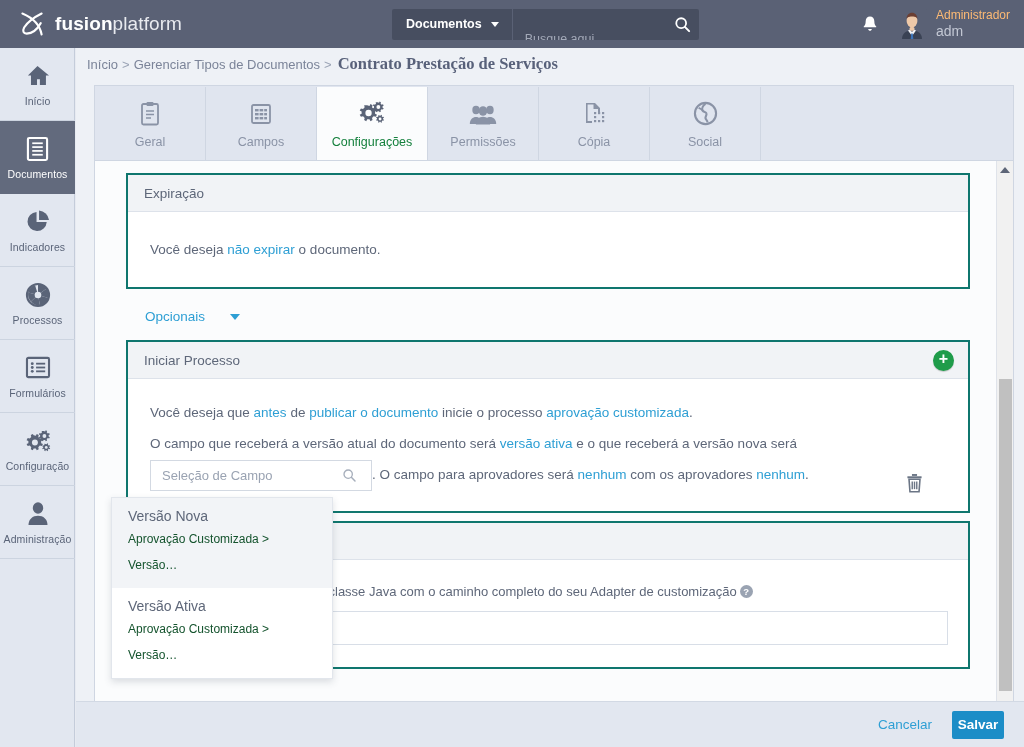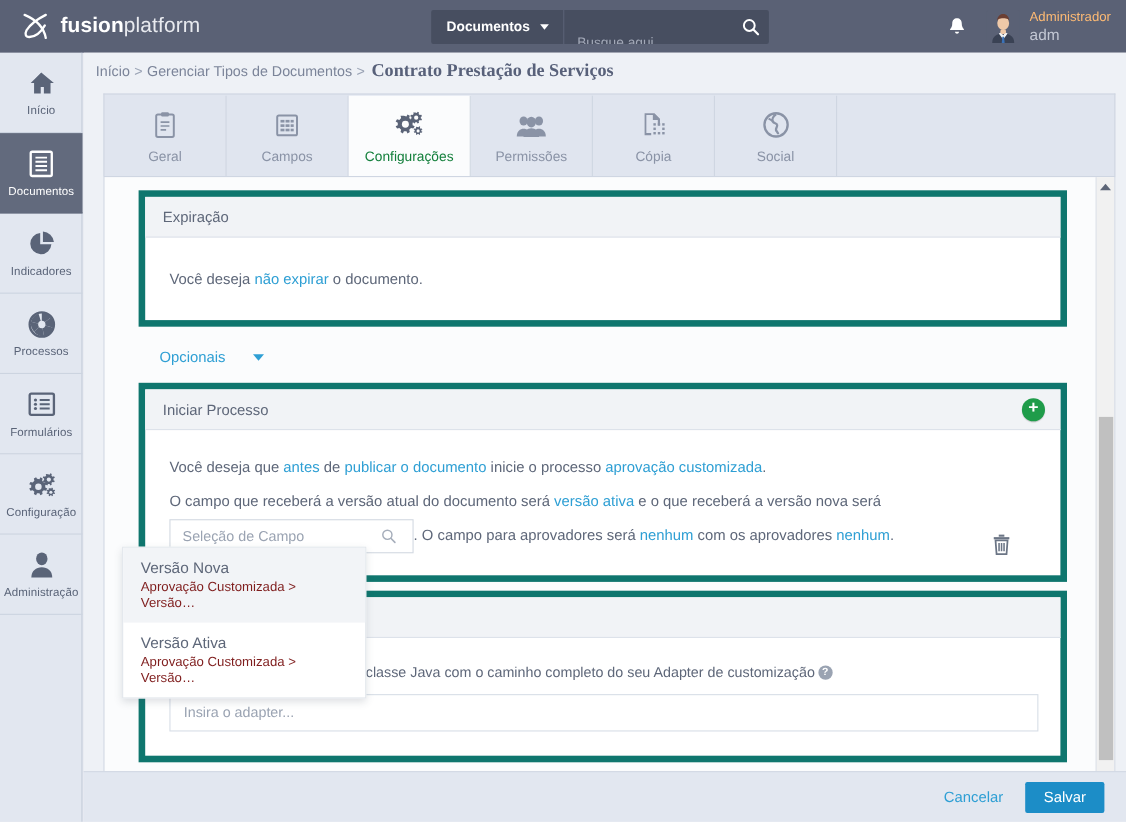--- a/index.html
+++ b/index.html
@@ -148,21 +148,21 @@
     overflow: hidden;
   }
   .panel-scroll {
     position: absolute; left: 0; top: 0;
     width: 893px; height: 553px;
     padding: 12px 18px 0 31px;
   }
 
   .card {
     background: #ffffff;
-    border: 6px solid #0f766e;
+    border: 2px solid #0f766e;
     margin-bottom: 8px;
   }
   .card-head {
     height: 37px; background: #f1f3f6;
     border-bottom: 1px solid #dde2ea;
     display: flex; align-items: center; justify-content: space-between;
     padding: 0 14px 0 16px;
   }
   .card-title { font-size: 13.5px; color: #5e6779; }
   .card-body { padding: 22px 20px 22px 22px; }
@@ -219,21 +219,21 @@
     position: absolute; left: 0; top: 481px;
     width: 222px;
     background: #ffffff;
     border: 1px solid #e2e6ec;
     box-shadow: 0 3px 7px rgba(60,70,90,.17);
     z-index: 40;
   }
   .dd-opt { padding: 8px 13px 10px 16px; cursor: pointer; }
   .dd-opt.hl { background: #f2f4f7; }
   .dd-title { font-size: 14px; color: #5e6779; line-height: 20px; }
-  .dd-sub { font-size: 12px; color: #7f1d1d; line-height: 15px; }
+  .dd-sub { font-size: 12px; color: #14532d; line-height: 26px; }
 
   .help-dot {
     display: inline-flex; align-items: center; justify-content: center;
     width: 13px; height: 13px; border-radius: 50%;
     background: #9aa3b2; color: #ffffff;
     font-size: 9.5px; font-weight: bold; vertical-align: 1px;
     margin-left: 3px; cursor: pointer;
   }
   .cust-label { font-size: 13px; color: #5e6779; }
   .adapter-input {
@@ -285,22 +285,22 @@
     display: flex; align-items: center; justify-content: flex-end;
     padding-right: 20px; gap: 20px;
   }
   .btn-cancel {
     background: none; border: none; cursor: pointer;
     color: #2e9fd4; font-size: 13.5px;
     font-family: "Liberation Sans", sans-serif;
   }
   .btn-save {
     background: #1c8dc7; border: none; cursor: pointer;
-    color: #ffffff; font-size: 13.5px; font-weight: normal;
-    width: 72px; height: 28px; border-radius: 2px;
+    color: #ffffff; font-size: 13.5px; font-weight: bold;
+    width: 52px; height: 28px; border-radius: 2px;
     font-family: "Liberation Sans", sans-serif;
   }
 </style>
 </head>
 <body>
 
 <div class="topbar">
 
   <div class="logo-wrap">
     <span class="logo-mark">

